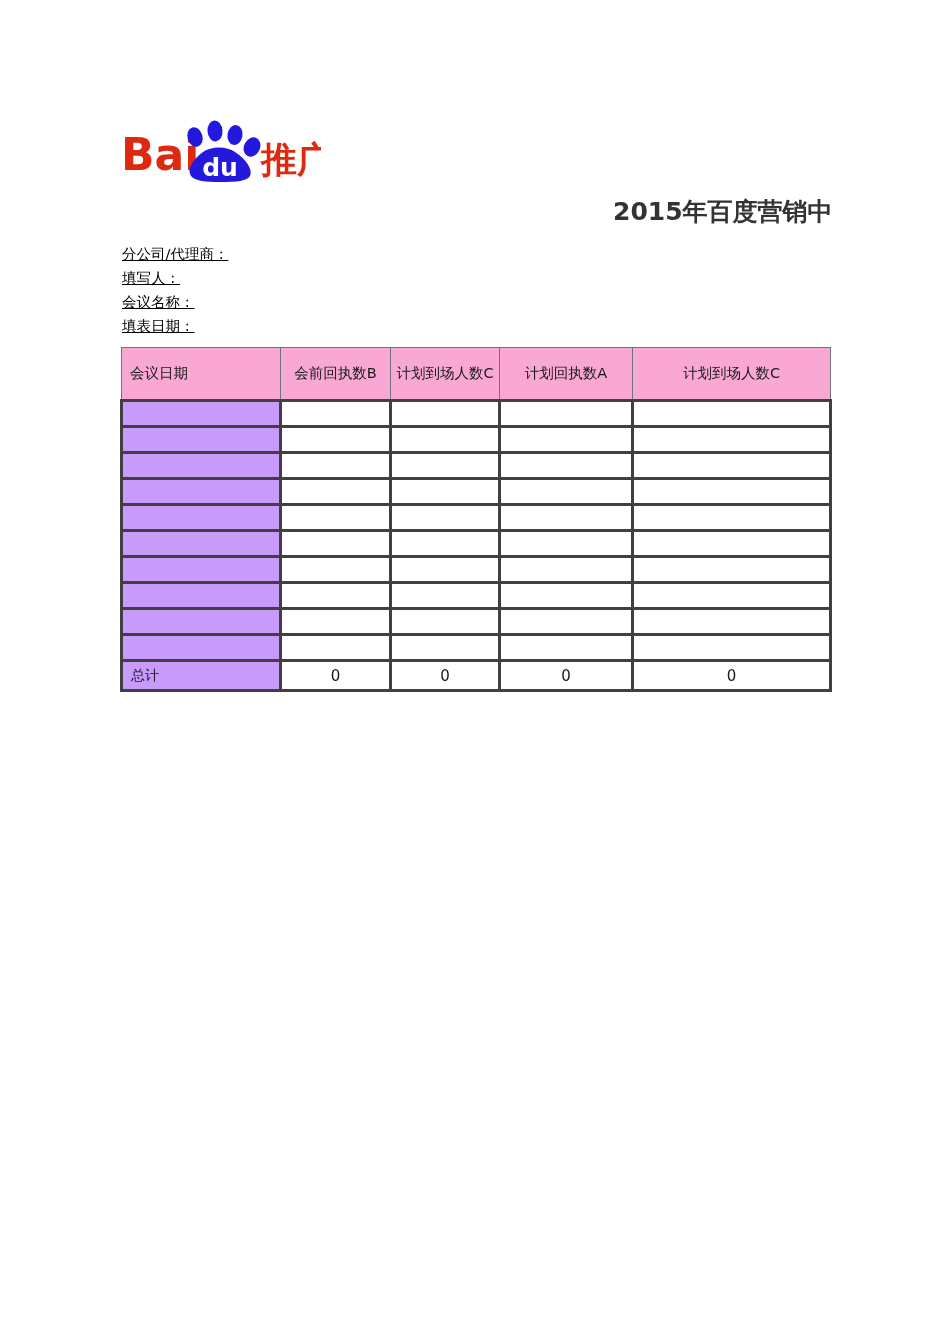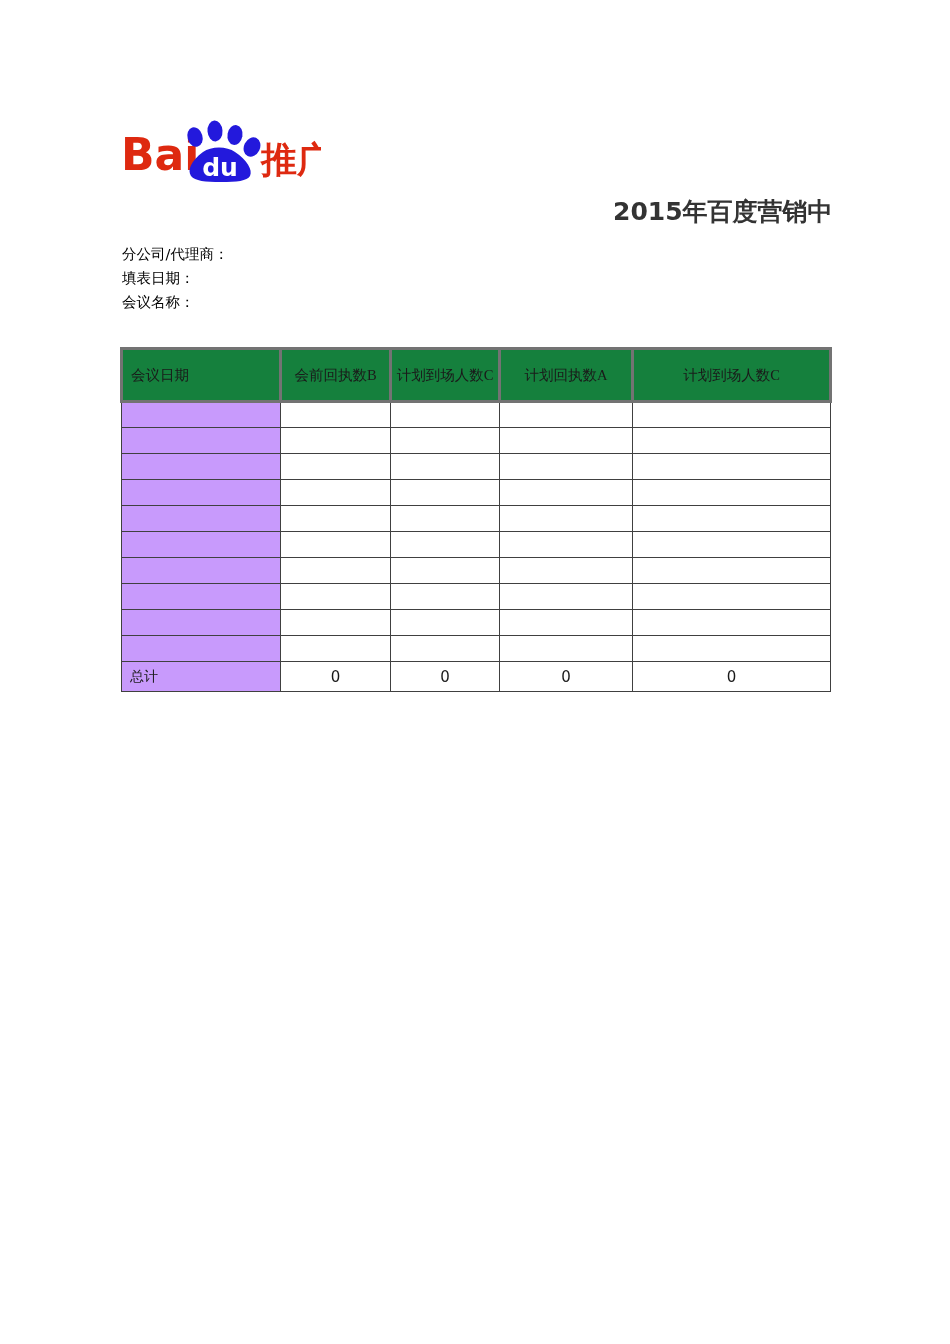--- a/index.html
+++ b/index.html
@@ -58,51 +58,51 @@
     left: 87px;
     top: 242px;
     width: 420px;
   }
   .meta-row {
     height: 24px;
     line-height: 24px;
     font-size: 14.5px;
     color: #000000;
     white-space: nowrap;
+    text-decoration: underline;
   }
 
   
   .grid {
     position: absolute;
     left: 85px;
     top: 347px;
     width: 709px;
     border-collapse: collapse;
     table-layout: fixed;
   }
   .grid td, .grid th {
-    border: 1px solid #404040;
+    border: 3px solid #404040;
     padding: 0;
     margin: 0;
     font-weight: normal;
     font-size: 14px;
     color: #1a1a1a;
     background: #ffffff;
     height: 26px;
     box-sizing: border-box;
   }
 
   .grid thead th {
-    background: #15803d;
+    background: #f9a8d4;
     height: 53px;
     font-size: 14.5px;
     text-align: center;
     vertical-align: middle;
-    border: 3px solid #737373;
-    font-family: Liberation Serif, serif;
+    border: 1px solid #737373;
   }
   .grid thead th.col-date {
     text-align: left;
     padding-left: 8px;
   }
 
   .cell-date {
     background: #c89afc !important;
     border: 1px solid #4a3a6a;
   }
@@ -147,22 +147,23 @@
       <text x="99" y="56" text-anchor="middle" font-family="DejaVu Sans, Liberation Sans, sans-serif" font-size="25" font-weight="bold" fill="#ffffff">du</text>
 
       <text x="140" y="52" font-family="DejaVu Sans, Liberation Sans, sans-serif" font-size="36" font-weight="bold" fill="#DE2910">推广</text>
     </svg>
   </div>
 
   <div class="doc-title">2015年百度营销中</div>
 
   <div class="meta">
     <div class="meta-row">分公司/代理商：</div>
+    <div class="meta-row">填写人：</div>
+    <div class="meta-row">会议名称：</div>
     <div class="meta-row">填表日期：</div>
-    <div class="meta-row">会议名称：</div>
   </div>
 
   <table class="grid">
     <colgroup>
       <col class="c0">
         <col class="c1">
         <col class="c2">
         <col class="c3">
         <col class="c4">
     </colgroup>

